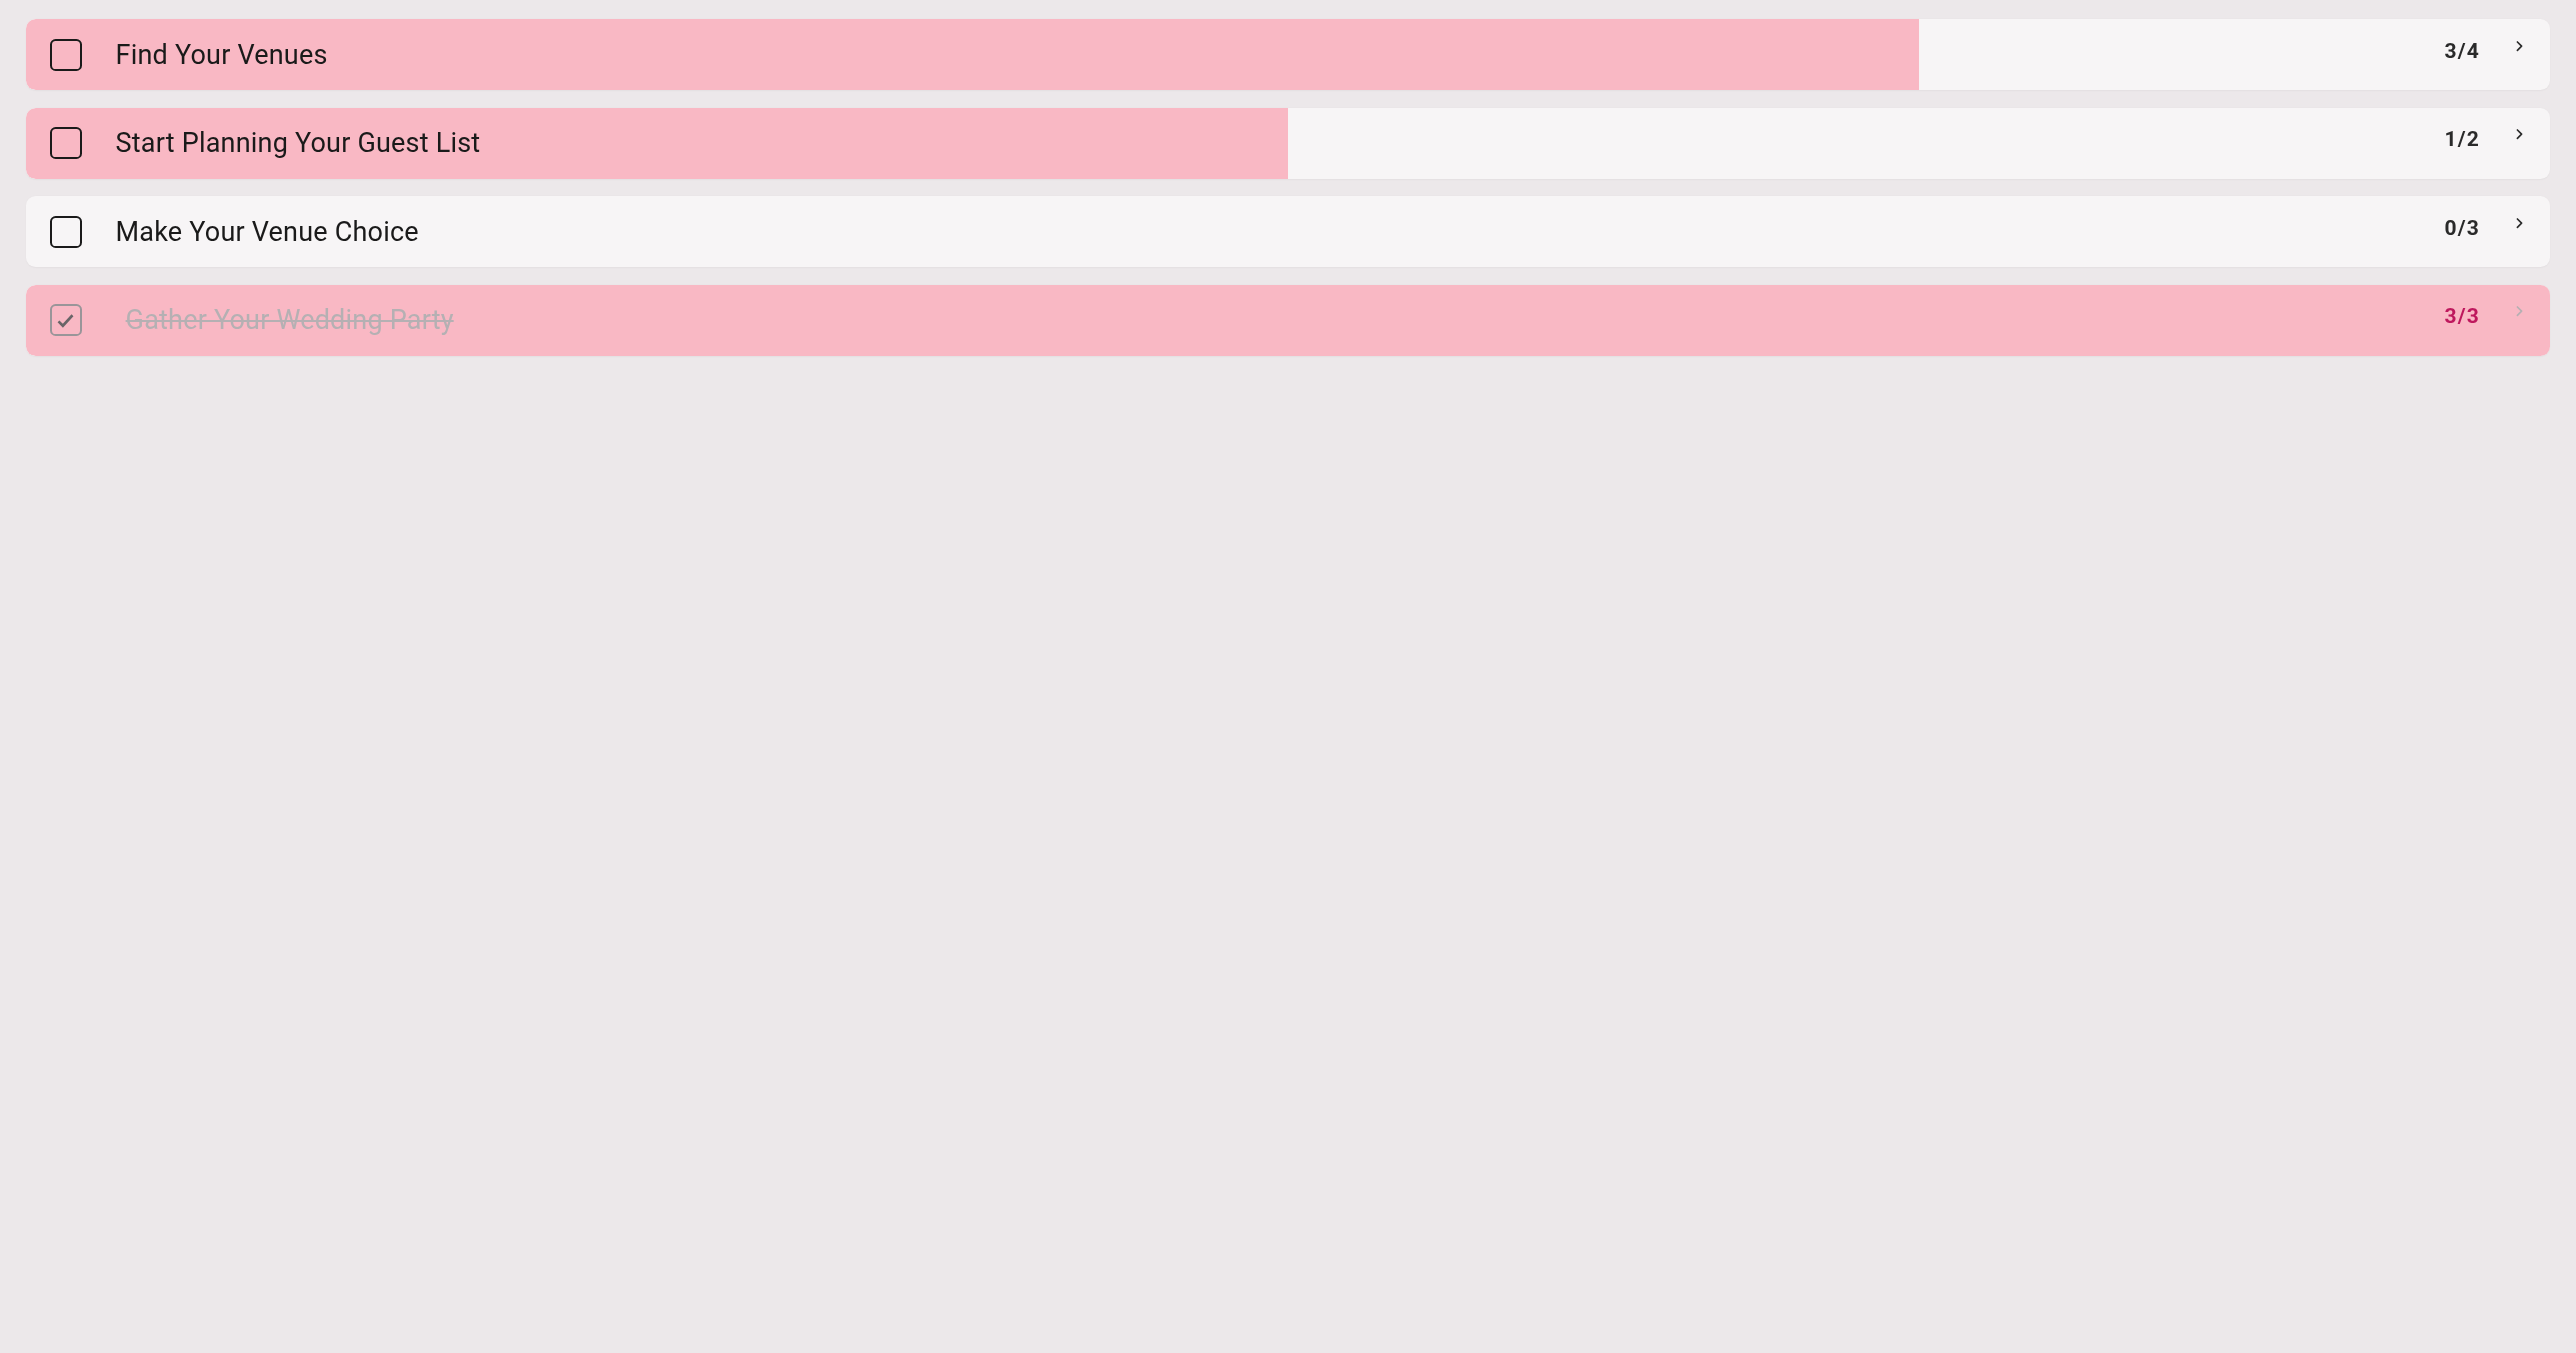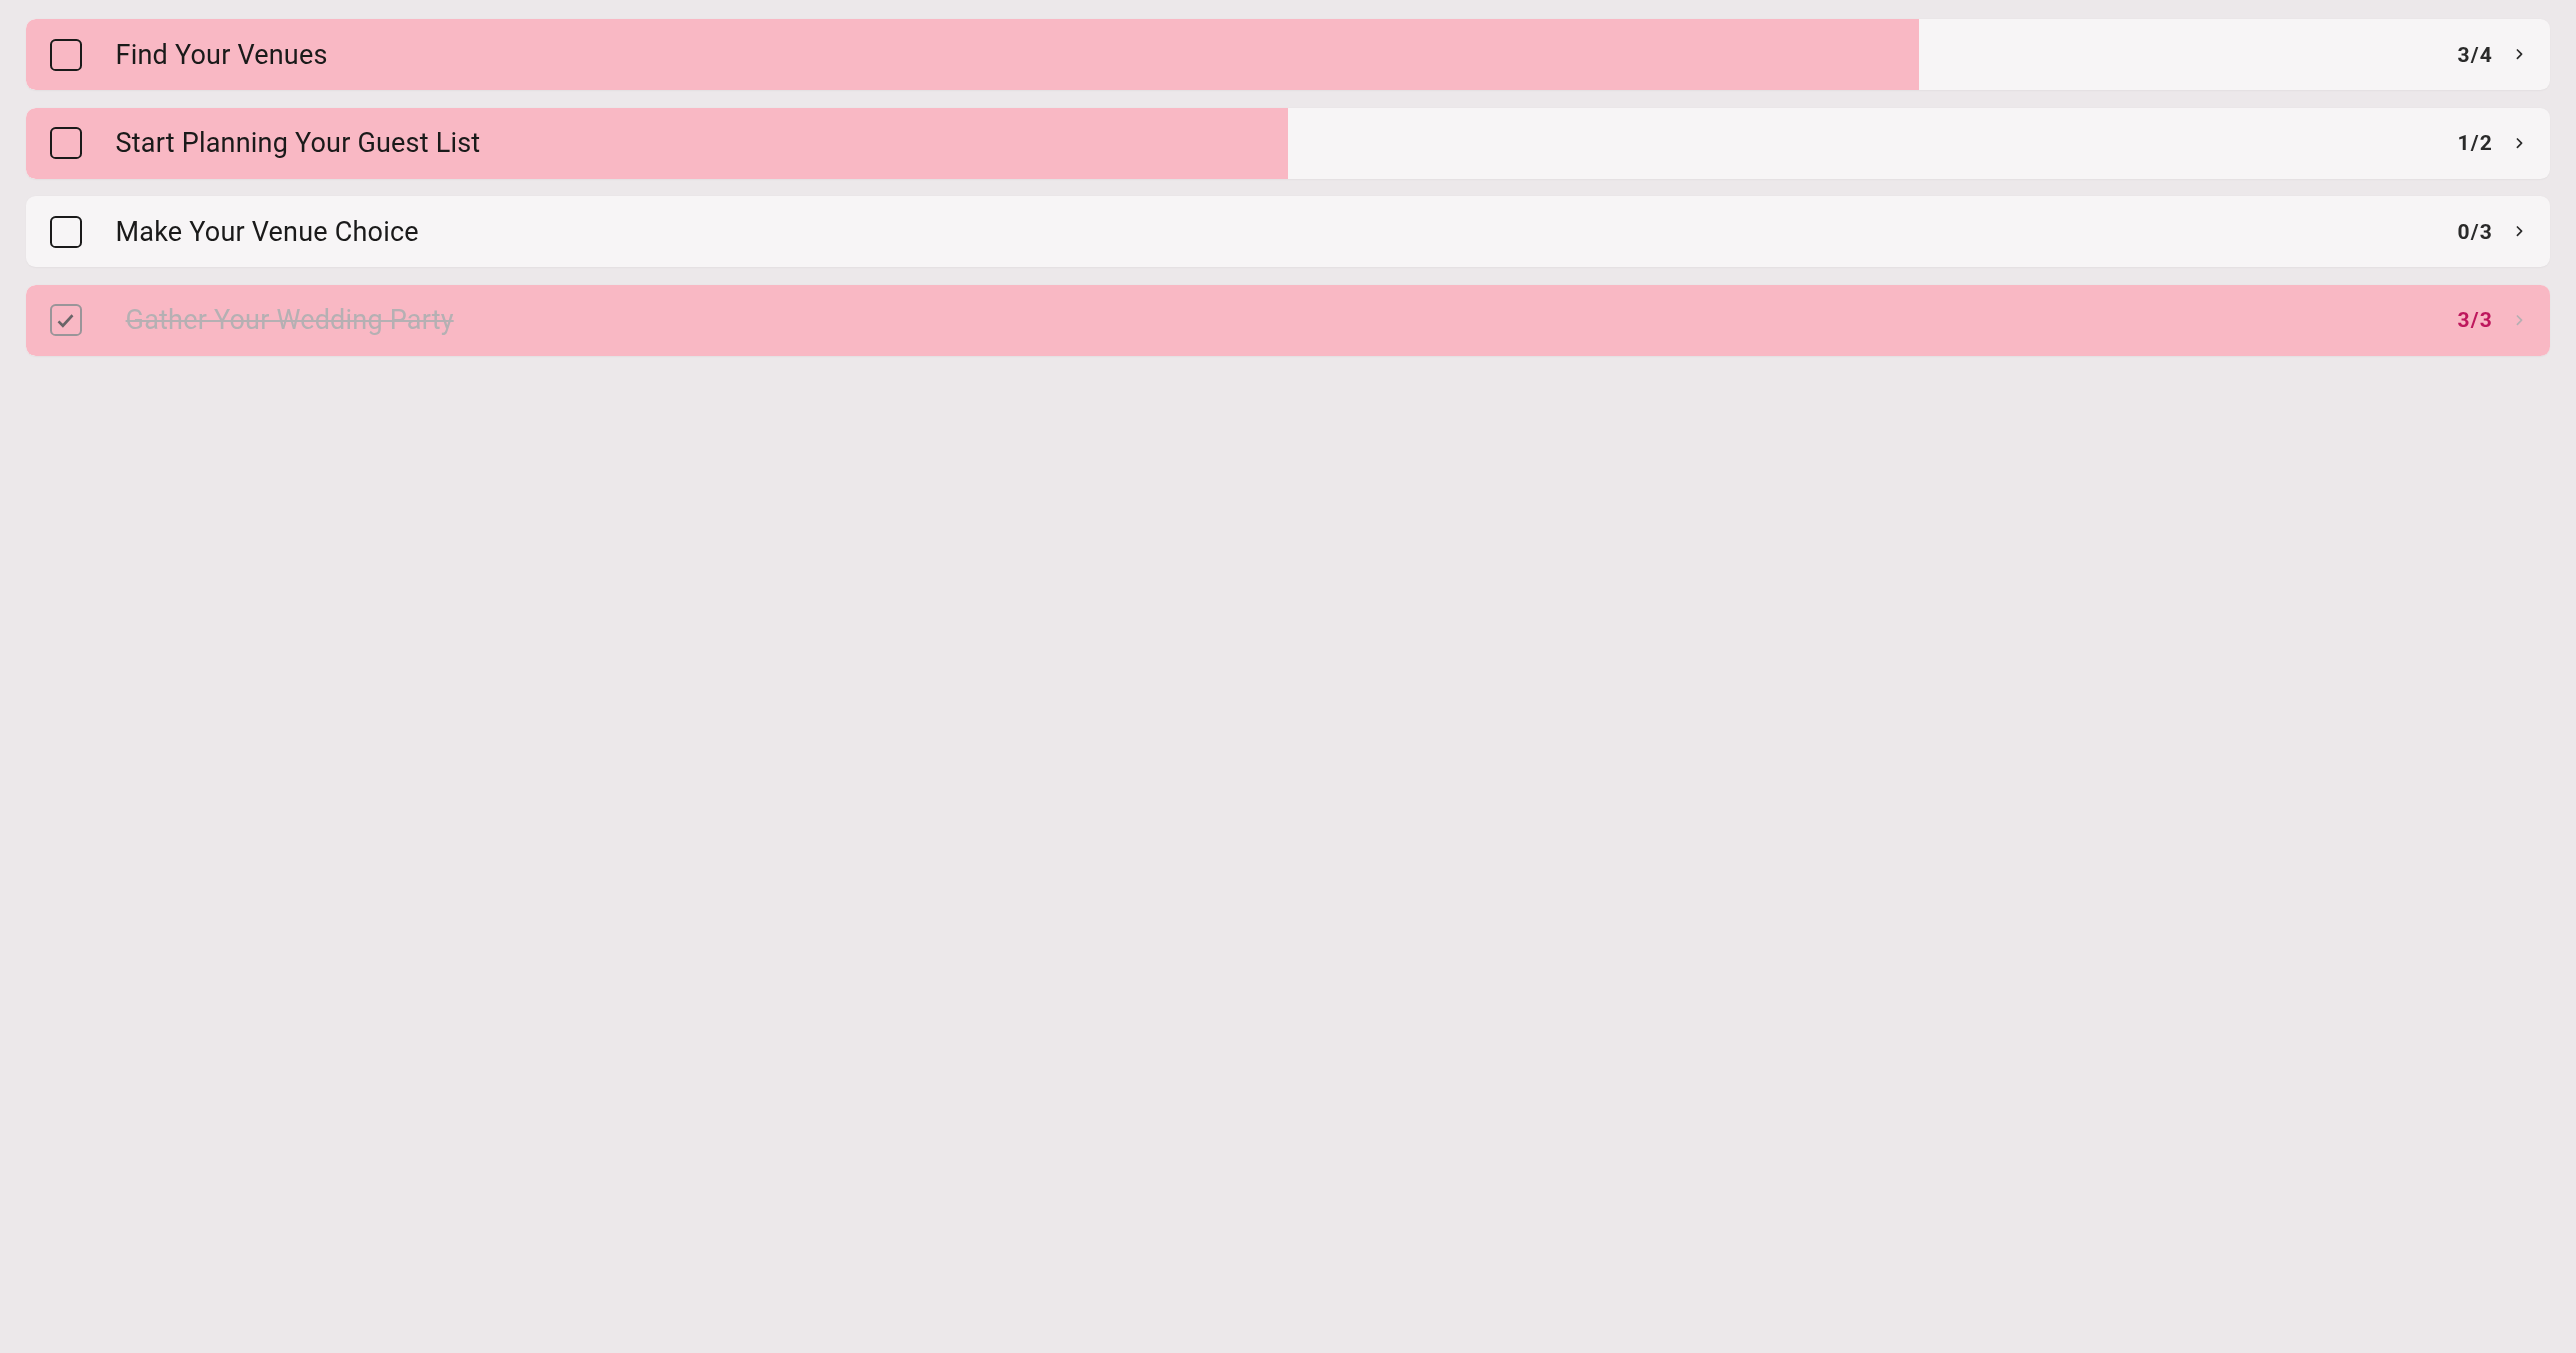--- a/index.html
+++ b/index.html
@@ -25,21 +25,20 @@
       left: 0;
       bottom: 0;
       background: #f9b8c4;
       border-radius: 9.6px 0 0 9.6px;
       z-index: 0;
     }
     .task-content {
       position: relative;
       z-index: 1;
       display: flex;
-      align-items: center;
       width: 100%;
       padding: 0 24px;
     }
     .checkbox {
       width: 32px;
       height: 32px;
       border: 2.4px solid #1a1a1a;
       border-radius: 5.6px;
       flex-shrink: 0;
       display: flex;
@@ -64,21 +63,21 @@
       color: #1a1a1a;
       margin-left: 34px;
       flex: 1;
       letter-spacing: 0.2px;
     }
     .task-count {
       font-size: 21px;
       font-weight: 700;
       color: #2a2a2a;
       letter-spacing: 1.2px;
-      margin-right: 19px;
+      margin-right: 32px;
     }
     .chevron {
       width: 14.4px;
       height: 14.4px;
       stroke: #2a2a2a;
       stroke-width: 2.8;
       fill: none;
       stroke-linecap: round;
       stroke-linejoin: round;
     }

